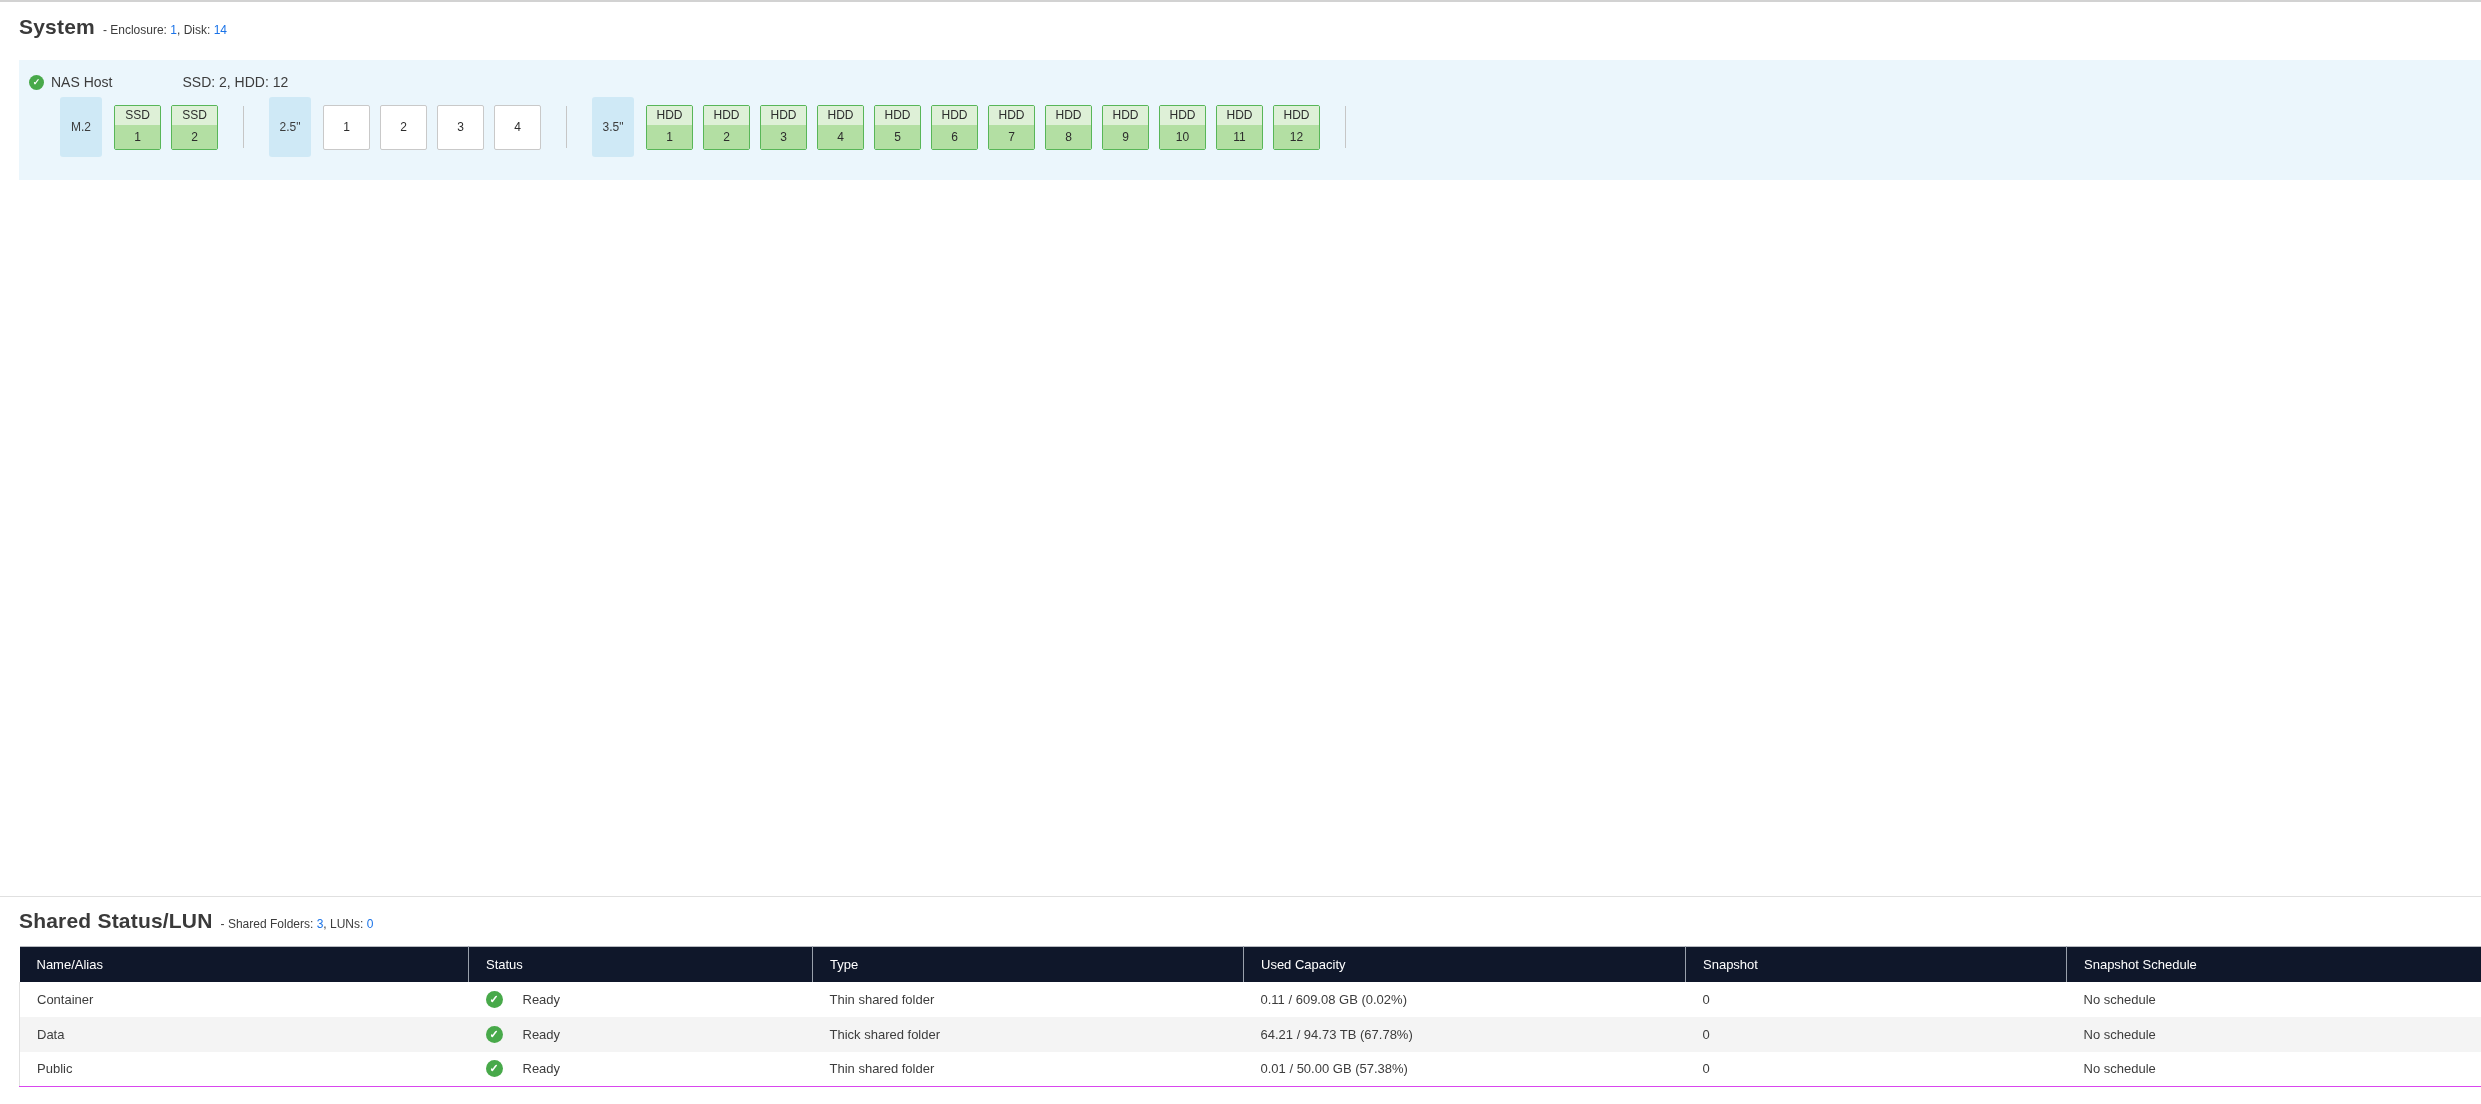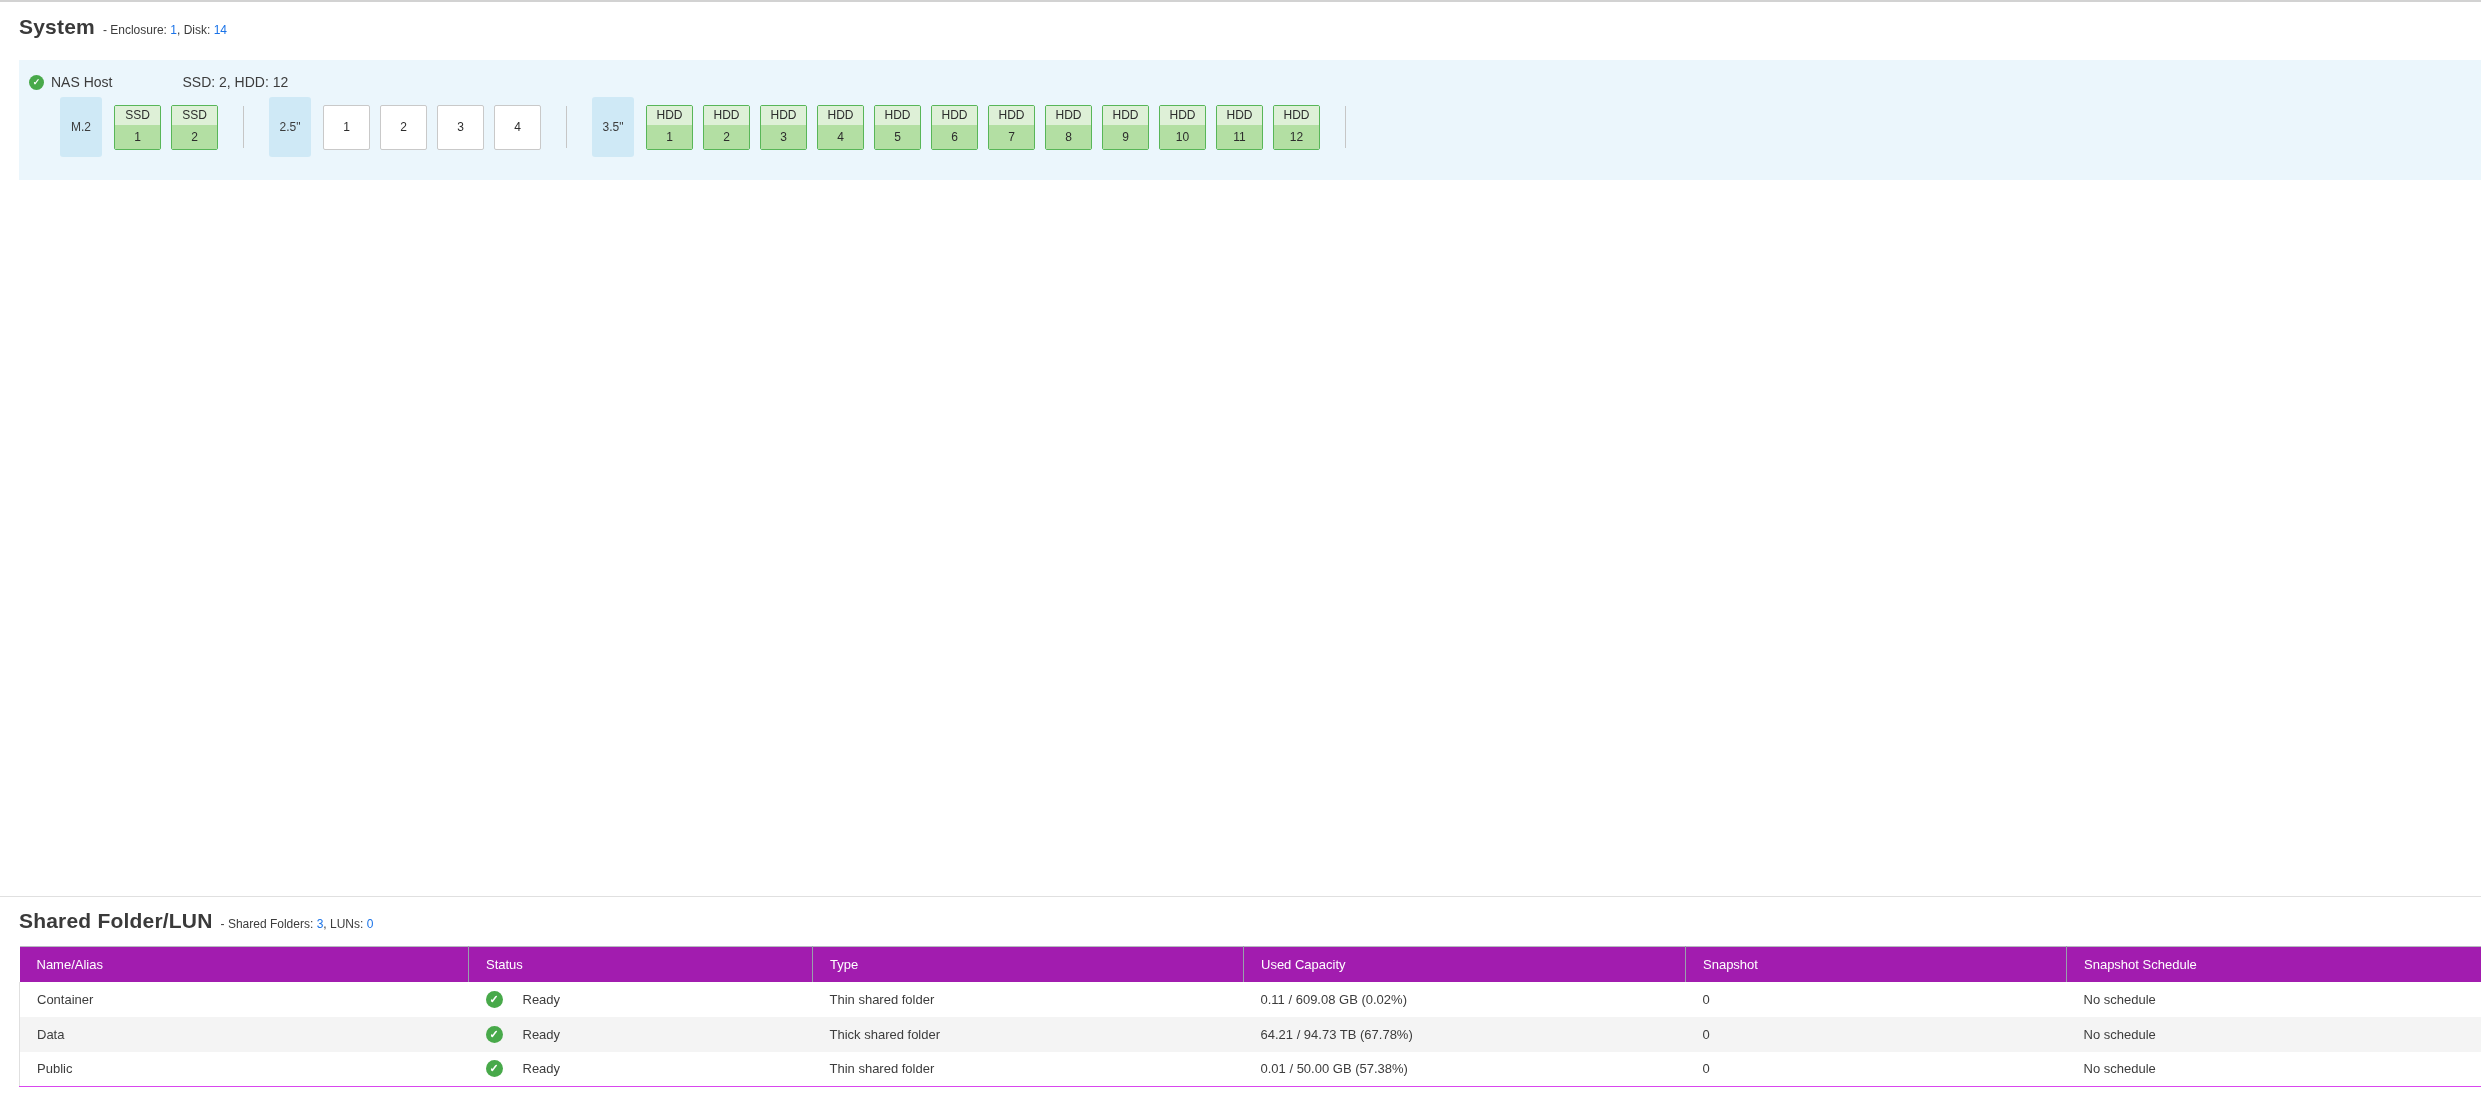--- a/index.html
+++ b/index.html
@@ -64,21 +64,21 @@
 
   .shared-heading { margin-top:11px; }
 
   
   .shared-table {
     width:100%; margin-top:9px;
     border-collapse:collapse; table-layout:fixed;
     border-top:1px solid #b7bac0;
   }
   .shared-table thead th {
-    background:#a21caf; color:#ffffff; font-weight:400; font-size:13px;
+    background:#0f172a; color:#ffffff; font-weight:400; font-size:13px;
     text-align:left; height:35px; padding:0 0 0 17px;
     border-left:1px solid #99a0ab;
   }
   .shared-table thead th:first-child { border-left:none; }
   .shared-table tbody td {
     font-size:13px; color:#3c3c3c; height:35px; padding:0 0 0 17px;
     vertical-align:middle;
   }
   .shared-table tbody tr:nth-child(even) { background:#f4f4f4; }
   .shared-table tbody tr td:first-child { border-left:1px solid #e0e0e0; }
@@ -178,21 +178,21 @@
         </div>
     </div>
 
     <div class="spacer"></div>
   </div>
 
   <div class="hdivider"></div>
 
   <div class="content">
     <div class="section-heading shared-heading">
-      <span class="h-title">Shared Folder/LUN</span>
+      <span class="h-title">Shared Status/LUN</span>
       <span class="h-sub"><span>- Shared Folders: </span><span class="blue">3</span><span>, LUNs: </span><span class="blue">0</span></span>
     </div>
 
     <table class="shared-table">
       <colgroup>
         <col style="width:449px">
           <col style="width:344px">
           <col style="width:431px">
         <col style="width:442px">
           <col style="width:381px">

